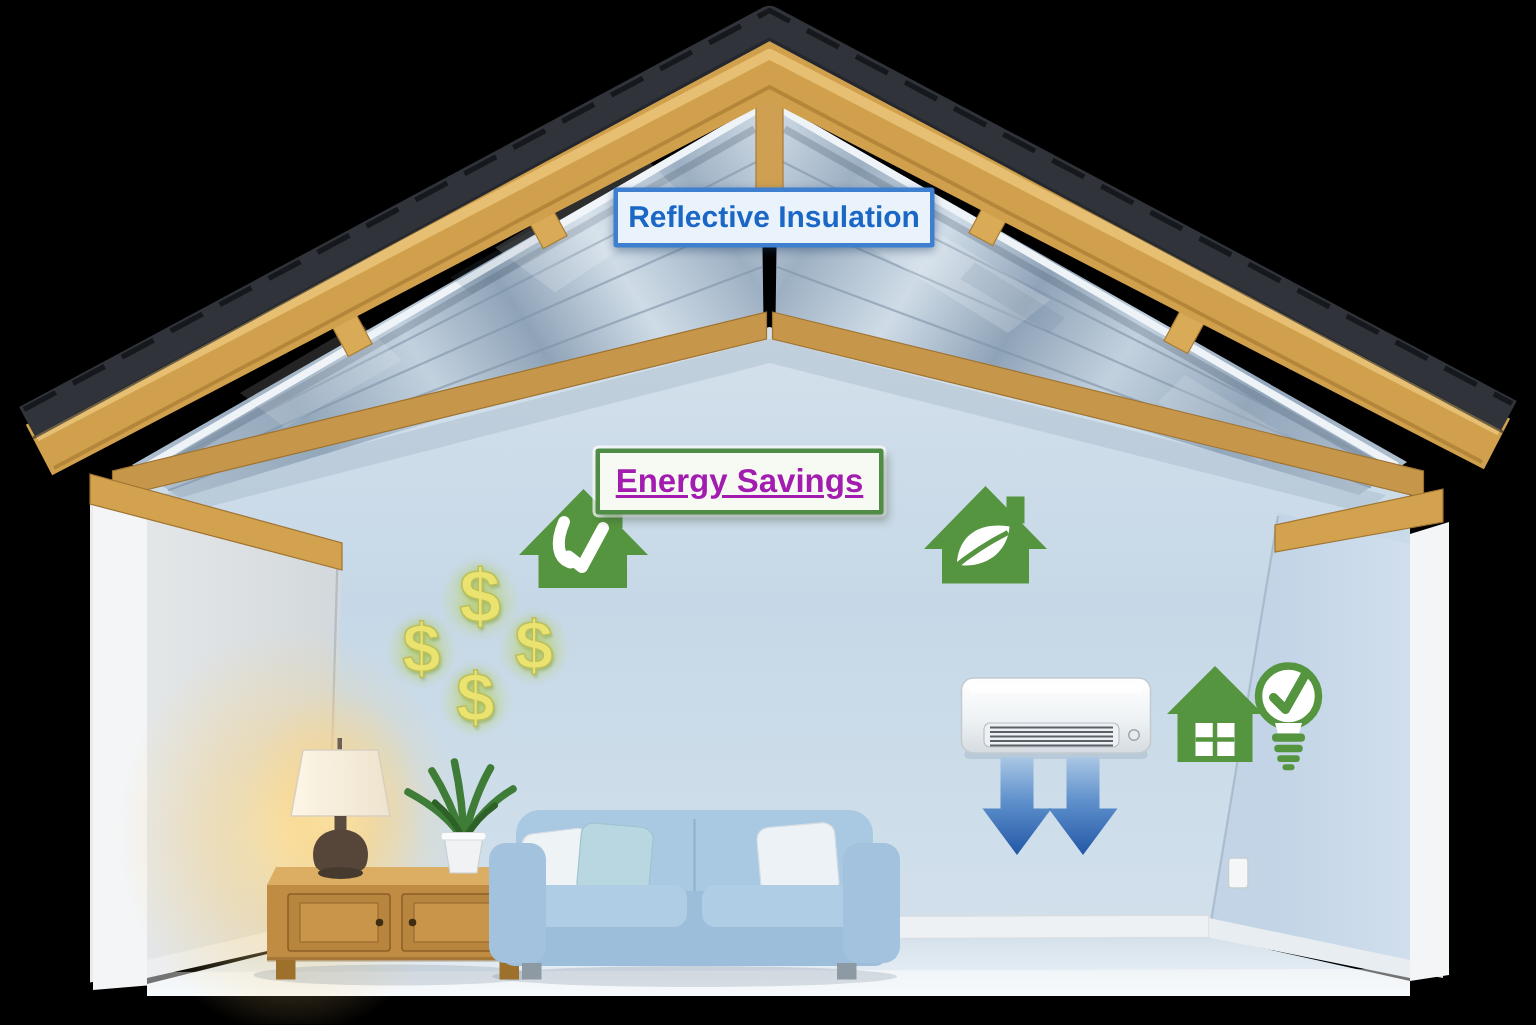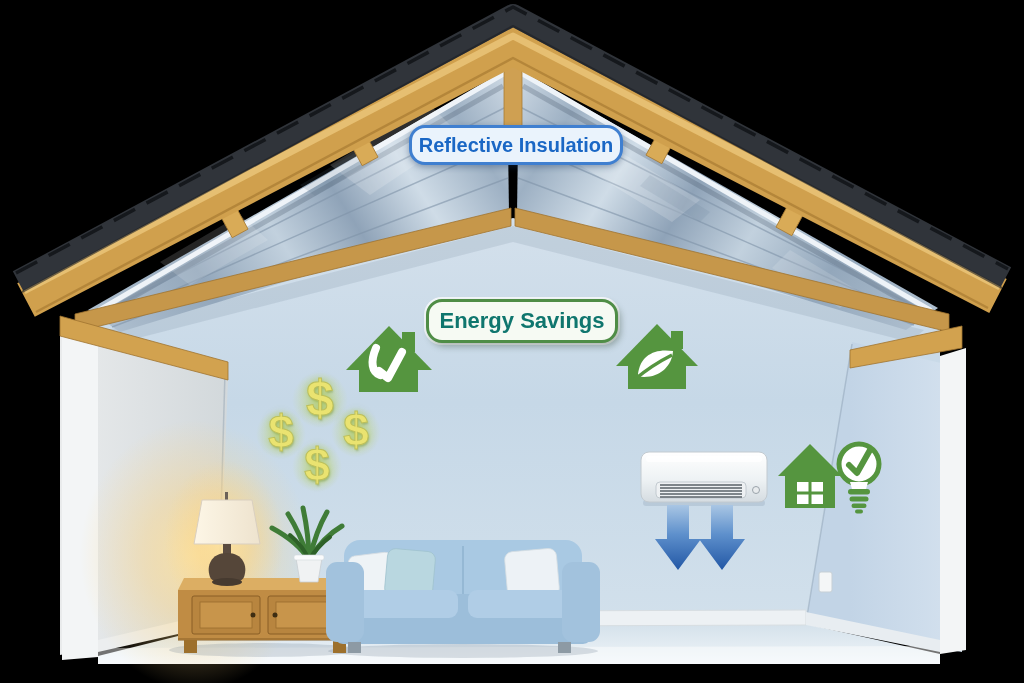--- a/index.html
+++ b/index.html
@@ -3,31 +3,32 @@
 <meta charset="utf-8">
 <style>
   html,body{margin:0;padding:0;background:#000;}
   #stage{
     position:relative;width:1024px;height:683px;overflow:hidden;
     background:#000;font-family:"Liberation Sans",sans-serif;
   }
   #stage svg{position:absolute;left:0;top:0;}
   .lbl{
     position:absolute;text-align:center;font-weight:bold;
-    border-radius:16px;box-sizing:border-box;
+    border-radius:2px;box-sizing:border-box;
   }
   .lbl-blue{
     left:409px;top:125px;width:214px;height:40px;line-height:34px;
     font-size:20px;color:#1a67c5;background:#eaf3fc;border:3px solid #3f7fd0;
     box-shadow:0 2px 6px rgba(30,60,100,.4);
   }
   .lbl-green{
-    left:426px;top:299px;width:192px;height:44px;line-height:38px;
-    font-size:22px;color:#0f766e;background:#f6faf3;border:3px solid #4f8d46;
+    left:397px;top:299px;width:192px;height:44px;line-height:38px;
+    font-size:22px;color:#a21caf;background:#f6faf3;border:3px solid #4f8d46;
     box-shadow:3px 4px 6px rgba(50,70,50,.35),0 0 0 2px rgba(255,255,255,.75);
+    text-decoration:underline;
   }
   .hvac{
     position:absolute;left:588px;top:415px;width:230px;text-align:center;
     font-size:24px;font-weight:bold;color:#2e4d72;
     text-shadow:0 1px 1px rgba(255,255,255,.35);
   }
   .dollar{
     position:absolute;font-weight:bold;color:#eae370;
     transform:translate(-50%,-54%);
     -webkit-text-stroke:1px #bcbf5b;

